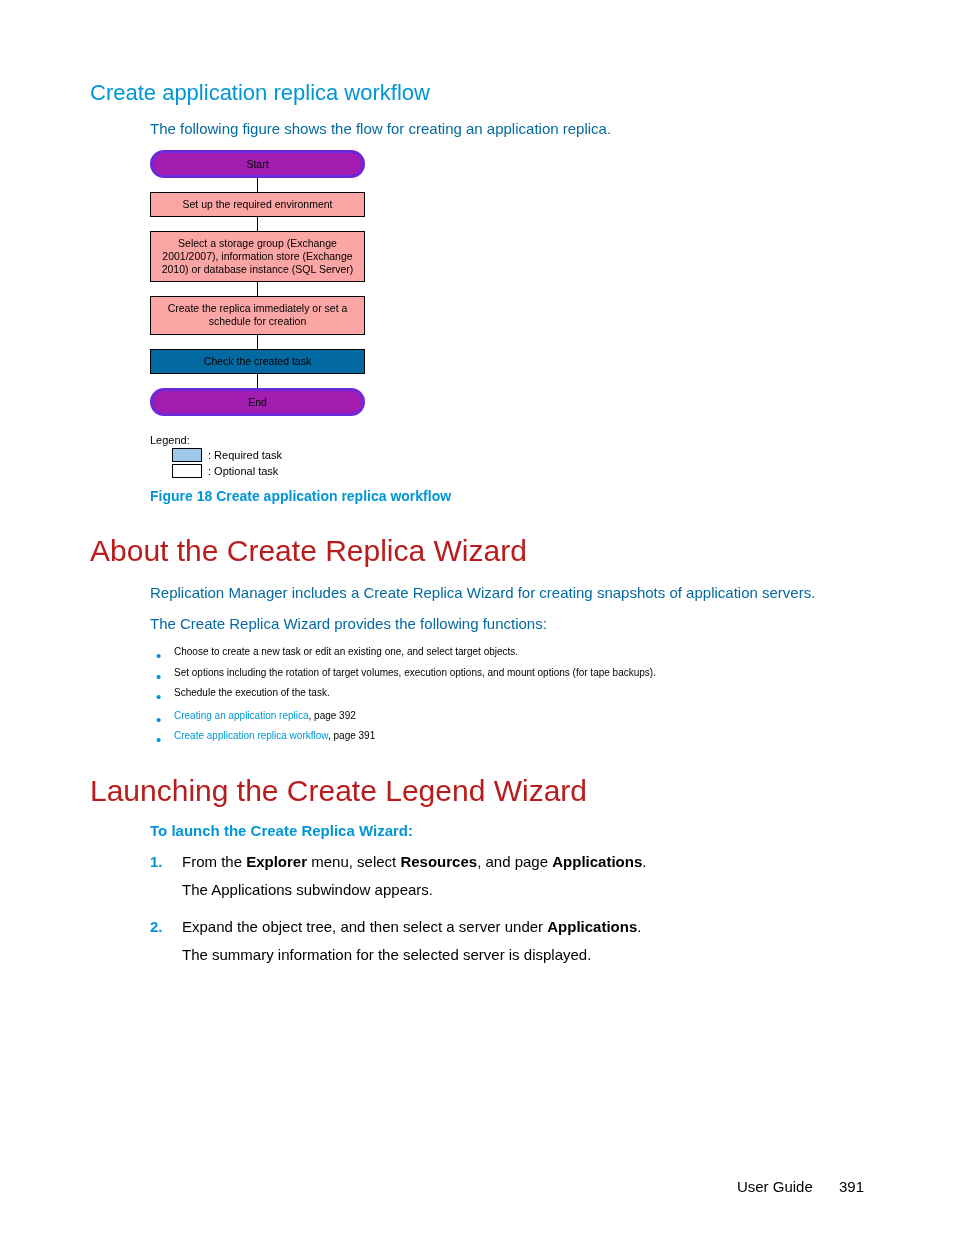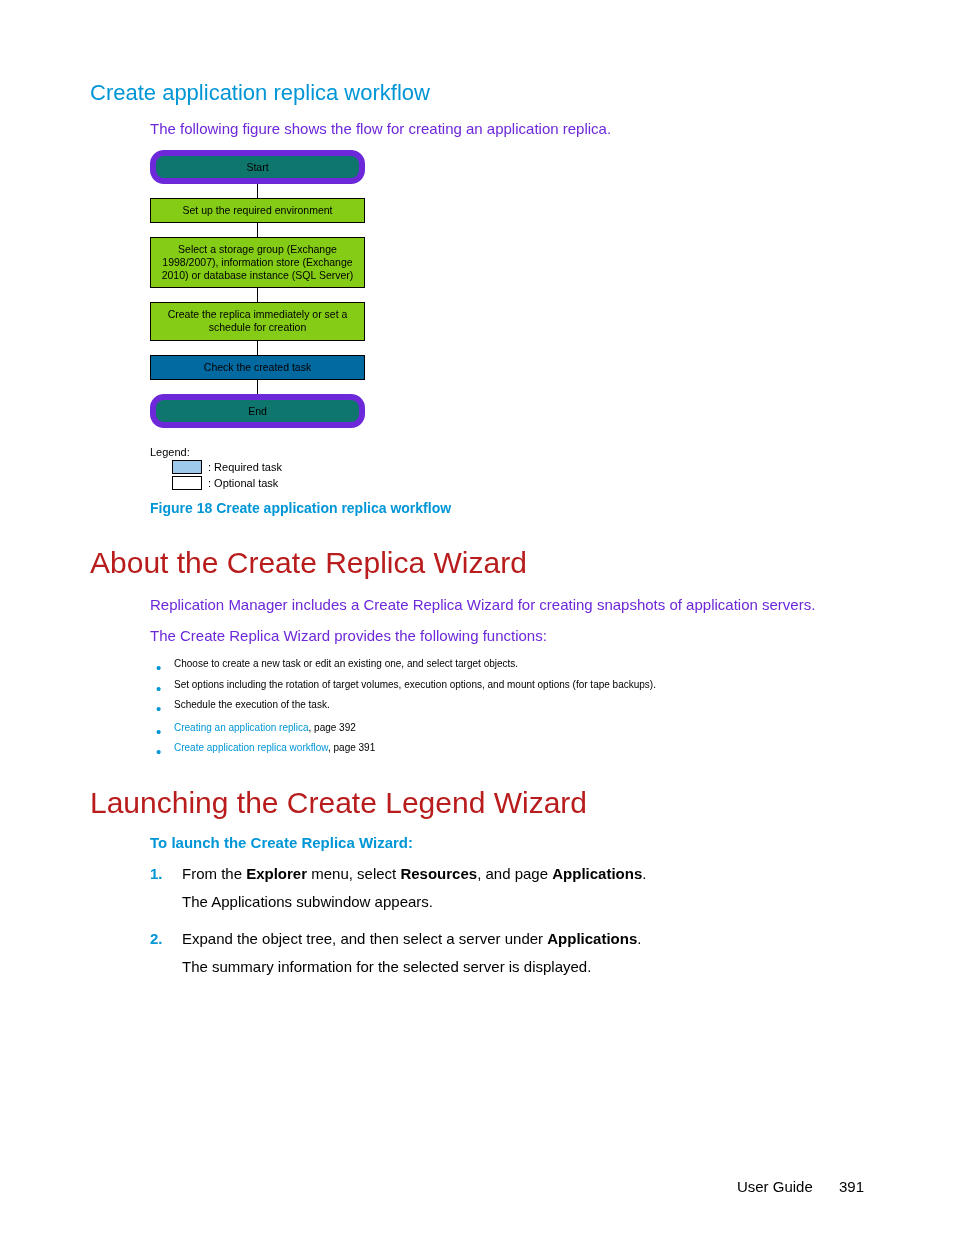--- a/index.html
+++ b/index.html
@@ -27,37 +27,37 @@
     color: #b91c1c;
     font-size: 30px;
     font-weight: 300;
     margin: 30px 0 14px 0;
     font-family: "Segoe UI Light", "Helvetica Neue", Arial, sans-serif;
   }
   .body-text {
     font-size: 15px;
     line-height: 1.45;
     margin: 0 0 10px 60px;
-    color: #6d28d9;
+    color: #0369a1;
   }
   .flowchart {
     margin: 10px 0 14px 60px;
     width: 215px;
   }
   .fc-term {
-    border: 6px solid #6d28d9;
+    border: 3px solid #6d28d9;
     border-radius: 14px;
-    background: #0f766e;
+    background: #a21caf;
     text-align: center;
     font-size: 10.5px;
     padding: 5px 0;
   }
   .fc-box {
     border: 1px solid #000;
-    background: #84cc16;
+    background: #fca5a5;
     text-align: center;
     font-size: 10.5px;
     line-height: 1.25;
     padding: 5px 4px;
   }
   .fc-white { background: #0369a1; }
   .fc-conn {
     width: 1px;
     height: 14px;
     background: #000;
@@ -157,21 +157,21 @@
 <div class="page">
 
   <div class="h2">Create application replica workflow</div>
   <p class="body-text">The following figure shows the flow for creating an application replica.</p>
 
   <div class="flowchart">
     <div class="fc-term">Start</div>
     <div class="fc-conn"></div>
     <div class="fc-box">Set up the required environment</div>
     <div class="fc-conn"></div>
-    <div class="fc-box">Select a storage group (Exchange 1998/2007), information store (Exchange 2010) or database instance (SQL Server)</div>
+    <div class="fc-box">Select a storage group (Exchange 2001/2007), information store (Exchange 2010) or database instance (SQL Server)</div>
     <div class="fc-conn"></div>
     <div class="fc-box">Create the replica immediately or set a schedule for creation</div>
     <div class="fc-conn"></div>
     <div class="fc-box fc-white">Check the created task</div>
     <div class="fc-conn"></div>
     <div class="fc-term">End</div>
   </div>
 
   <div class="legend">
     <div>Legend:</div>

